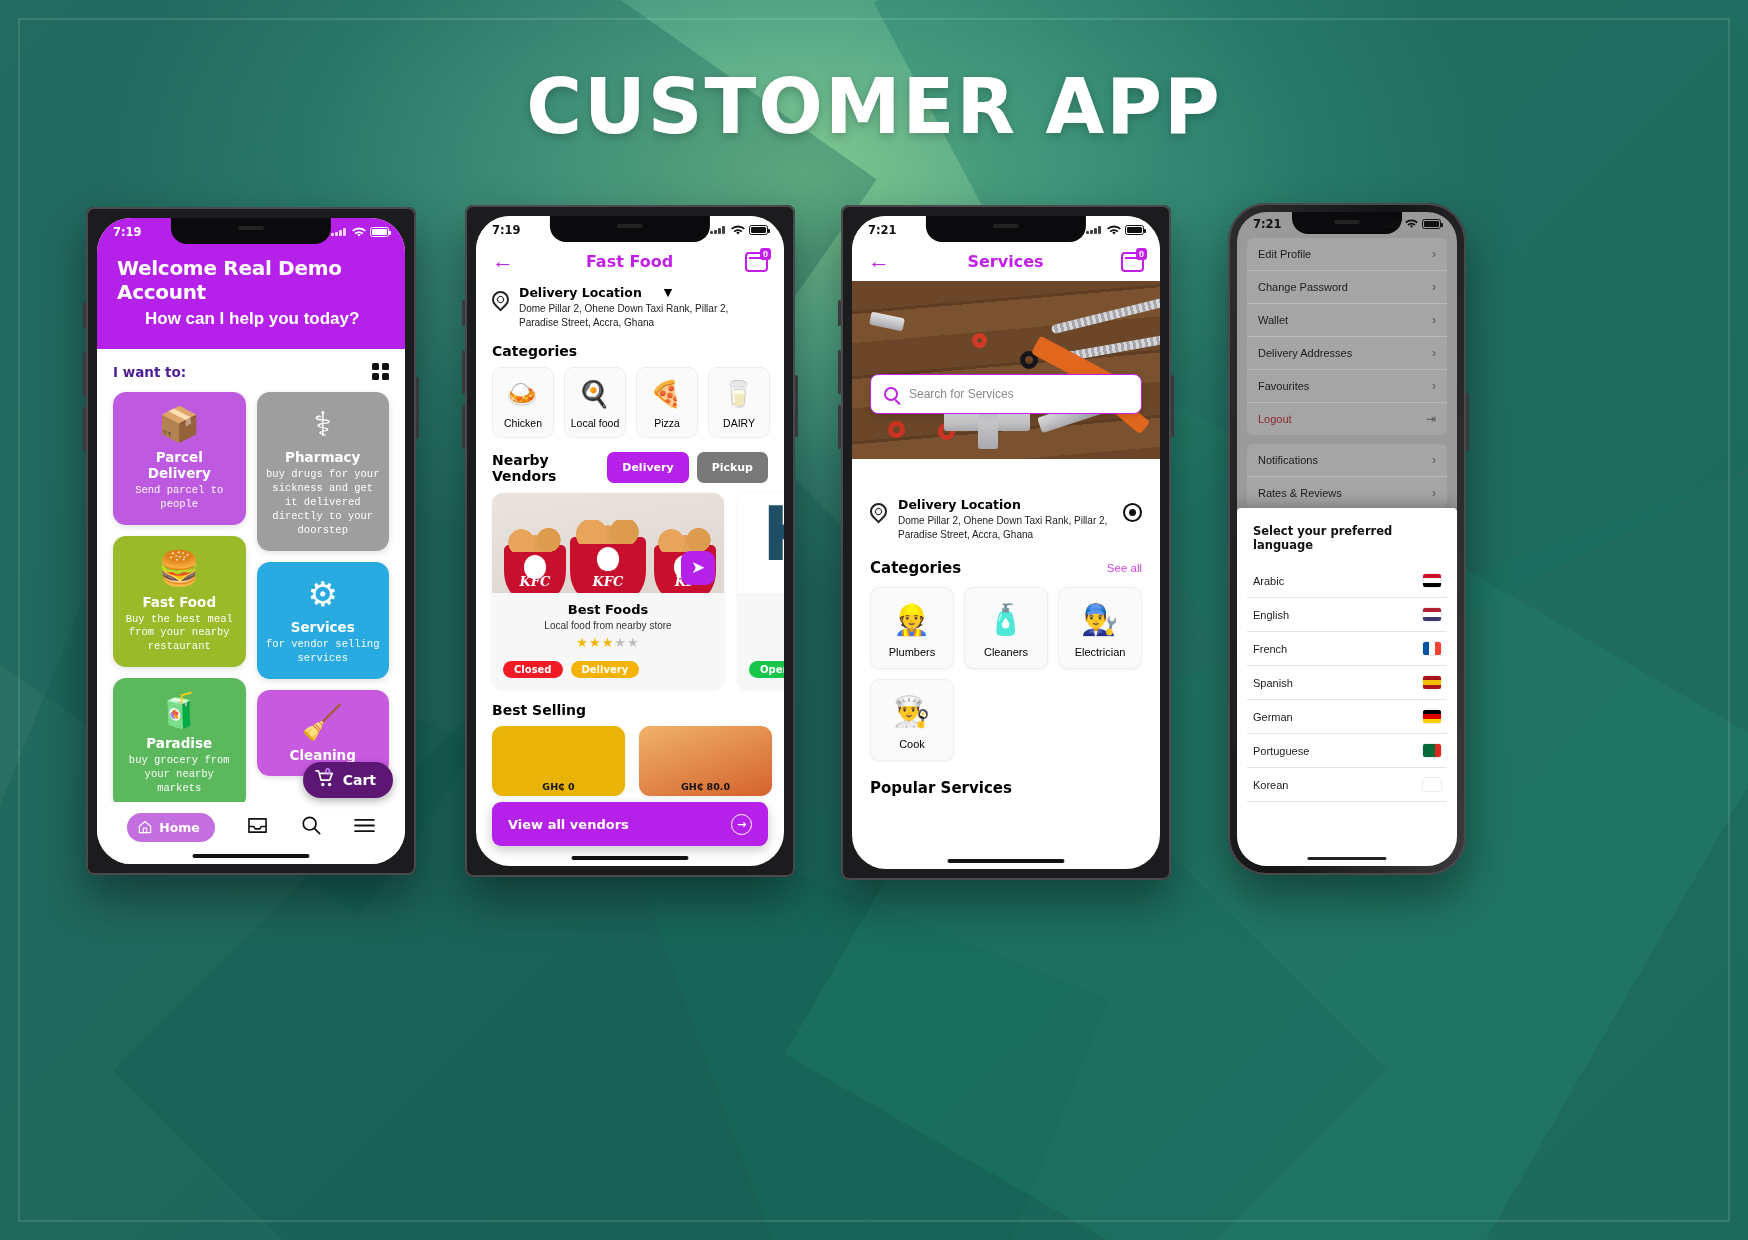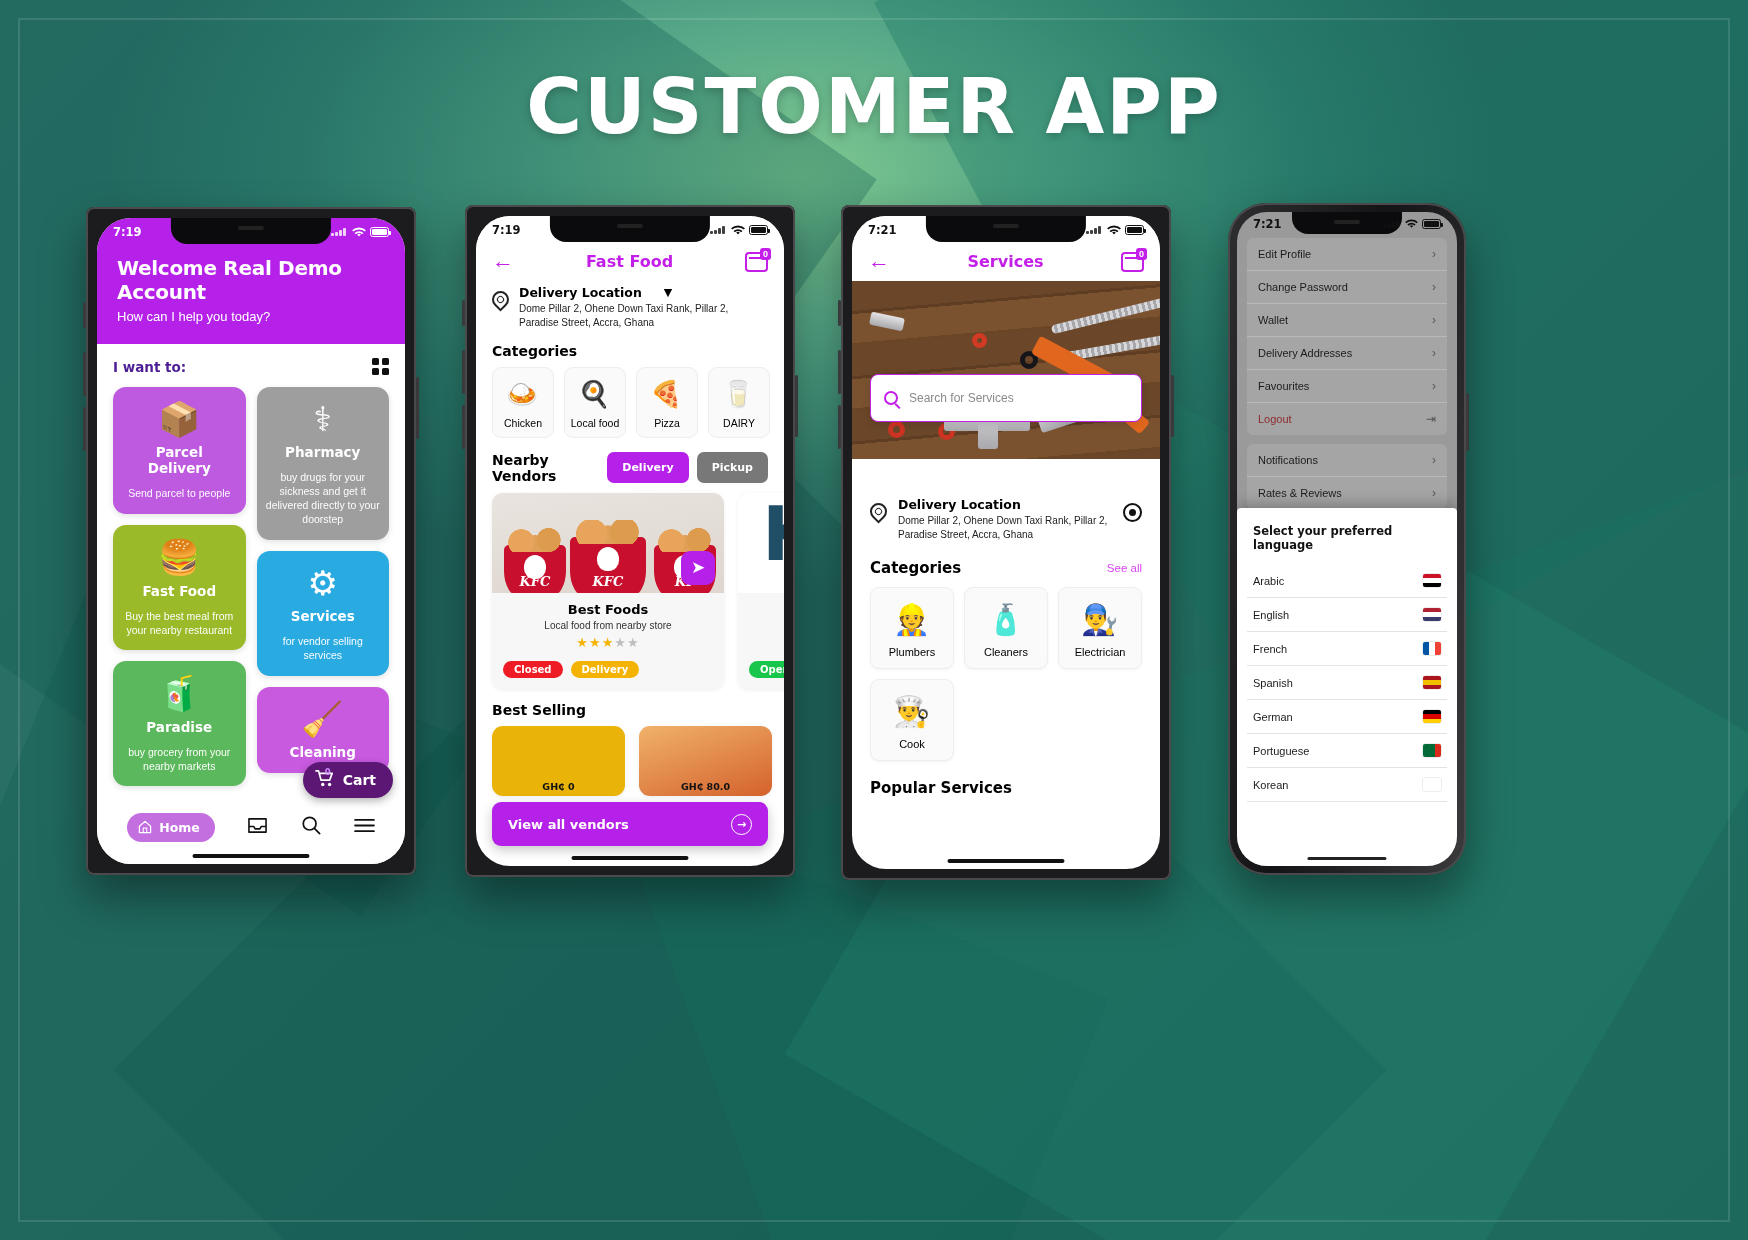--- a/index.html
+++ b/index.html
@@ -90,35 +90,35 @@
   .batt::after { content:""; position:absolute; right:-3px; top:2.4px; width:1.6px; height:4px; background: currentColor; border-radius: 0 1px 1px 0;}
   .batt i { position:absolute; inset:1px; background: currentColor; border-radius:1.2px; }
   .sidebtn { position: absolute; background: #3a3a3c; border-radius: 2px; }
 
   
   #phone1 { left: 86px; top: 207px; width: 330px; height: 668px; }
   .p1-header {
     background: #b521e8; padding: 38px 20px 20px 20px; color: #fff;
   }
   .p1-welcome { font-family:"DejaVu Sans",sans-serif; font-size: 20px; font-weight: 700; letter-spacing:-.3px; }
-  .p1-sub { font-size: 13px; margin-top: 5px; font-weight:400; }
+  .p1-sub { font-size: 17px; margin-top: 5px; font-weight:700;margin-left:28px; }
   .p1-body { padding: 14px 16px 0 16px; }
   .p1-iwant { display: flex; align-items: center; justify-content: space-between; margin-bottom: 12px; }
   .p1-iwant .lbl { font-size: 13.5px; font-weight: 700; color: #4c1d95; font-family:"DejaVu Sans",sans-serif;}
   .grid-icon { display: grid; grid-template-columns: 7px 7px; grid-template-rows: 7px 7px; gap: 3px; }
   .grid-icon span { background: #111; border-radius: 1.5px; }
   .masonry { column-count: 2; column-gap: 11px; }
   .tile {
     break-inside: avoid; margin-bottom: 11px; border-radius: 13px;
     padding: 14px 9px 13px; text-align: center; color: #fff;
     box-shadow: 0 2px 6px rgba(0,0,0,0.12);
   }
   .tile .emoji { font-size: 34px; line-height: 1.1; display:block; margin-bottom: 6px; }
   .tile .t-title { font-family:"DejaVu Sans",sans-serif; font-weight: 700; font-size: 13.5px; }
-  .tile .t-desc { font-size: 10.5px; line-height: 1.32; margin-top: 11px; opacity: .97; }
+  .tile .t-desc { font-size: 10.5px; line-height: 1.32; margin-top: 3px; opacity: .97; font-family: Liberation Mono, monospace; }
   .cart-fab {
     position: absolute; right: 12px; bottom: 66px; z-index: 30;
     background: #5b1773; color: #fff; border-radius: 22px;
     padding: 8px 17px 8px 12px; display: flex; align-items: center; gap: 9px;
     box-shadow: 0 3px 9px rgba(0,0,0,0.3);
     font-family:"DejaVu Sans",sans-serif; font-weight:700; font-size: 14px;
   }
   .cart-fab .badge {
     position: absolute; left: 22px; top: 5px;
     font-size: 8.5px; color: #d08bff; font-weight: 700;
@@ -236,21 +236,21 @@
     background:
       repeating-linear-gradient(175deg, #6b4628 0 30px, #5e3d23 30px 33px, #7a5230 33px 62px, #6a4526 62px 65px);
   }
   .hero .pipe { position:absolute; background: linear-gradient(180deg,#e4e4e6,#a9a9ad); border-radius: 3px; }
   .hero .hose { position:absolute; height: 9px; border-radius:5px;
                 background: repeating-linear-gradient(90deg,#d8d8da 0 3px,#a8a8ac 3px 6px); }
   .hero .wrench { position:absolute; background:#e2671e; border-radius: 4px; }
   .hero .oring { position:absolute; border-radius: 50%; border-width: 5px; border-style: solid; }
   .search-wrap { position: absolute; left: 18px; right: 18px; top: 158px; z-index: 15; }
   .search-box {
-    background: #fff; border: 1.6px solid #c31fe8; border-radius: 8px; height: 48px;
+    background: #fff; border: 1.6px solid #c31fe8; border-radius: 8px; height: 40px;
     display: flex; align-items: center; gap: 11px; padding: 0 13px;
     box-shadow: 0 2px 8px rgba(0,0,0,0.12);
   }
   .search-ico { width: 14px; height: 14px; border: 2px solid #c31fe8; border-radius: 50%; position: relative; flex:0 0 auto;}
   .search-ico::after { content:""; position:absolute; right:-5px; bottom:-4px; width:7px; height:2px;
                        background:#c31fe8; transform: rotate(45deg); border-radius:1px;}
   .search-ph { font-size: 12px; color: #8a8a8a; }
   .p3-body { padding: 38px 18px 0 18px; }
   .p3-loc { display: flex; align-items: flex-start; gap: 11px; }
   .crosshair { margin-left:auto; width: 19px; height: 19px; border: 2.2px solid #111; border-radius: 50%;

